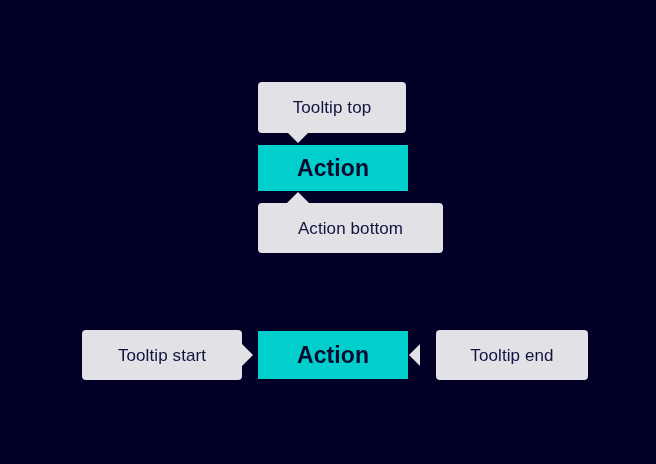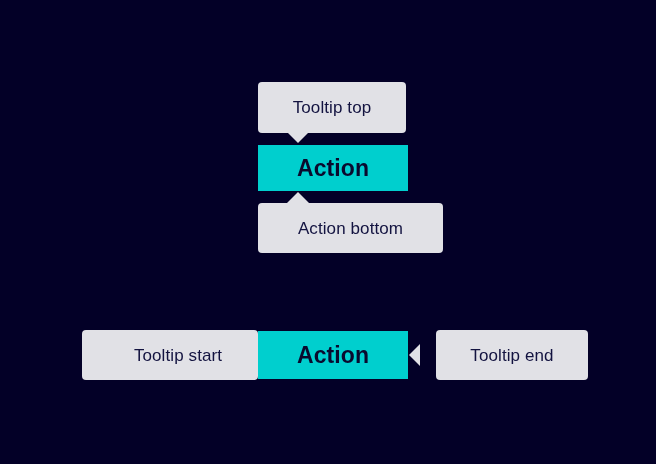--- a/index.html
+++ b/index.html
@@ -85,21 +85,21 @@
   
   #tip-top        { left: 258px; top: 82px;  width: 148px; height: 51px; }
   #tip-top-arrow  { left: 287px; top: 132px; }
 
   #action-top     { left: 258px; top: 145px; width: 150px; height: 46px; }
 
   #tip-bottom       { left: 258px; top: 203px; width: 185px; height: 50px; }
   #tip-bottom-arrow { left: 287px; top: 192px; }
 
   
-  #tip-start       { left: 82px;  top: 330px; width: 160px; height: 50px; padding-left: 16px; }
+  #tip-start       { left: 82px;  top: 330px; width: 160px; height: 50px; }
   #tip-start-arrow { left: 242px; top: 344px; }
 
   #action-bottom   { left: 258px; top: 331px; width: 150px; height: 48px; }
 
   #tip-end       { left: 436px; top: 330px; width: 152px; height: 50px; }
   #tip-end-arrow { left: 409px; top: 344px; }
 </style>
 </head>
 <body>
 

